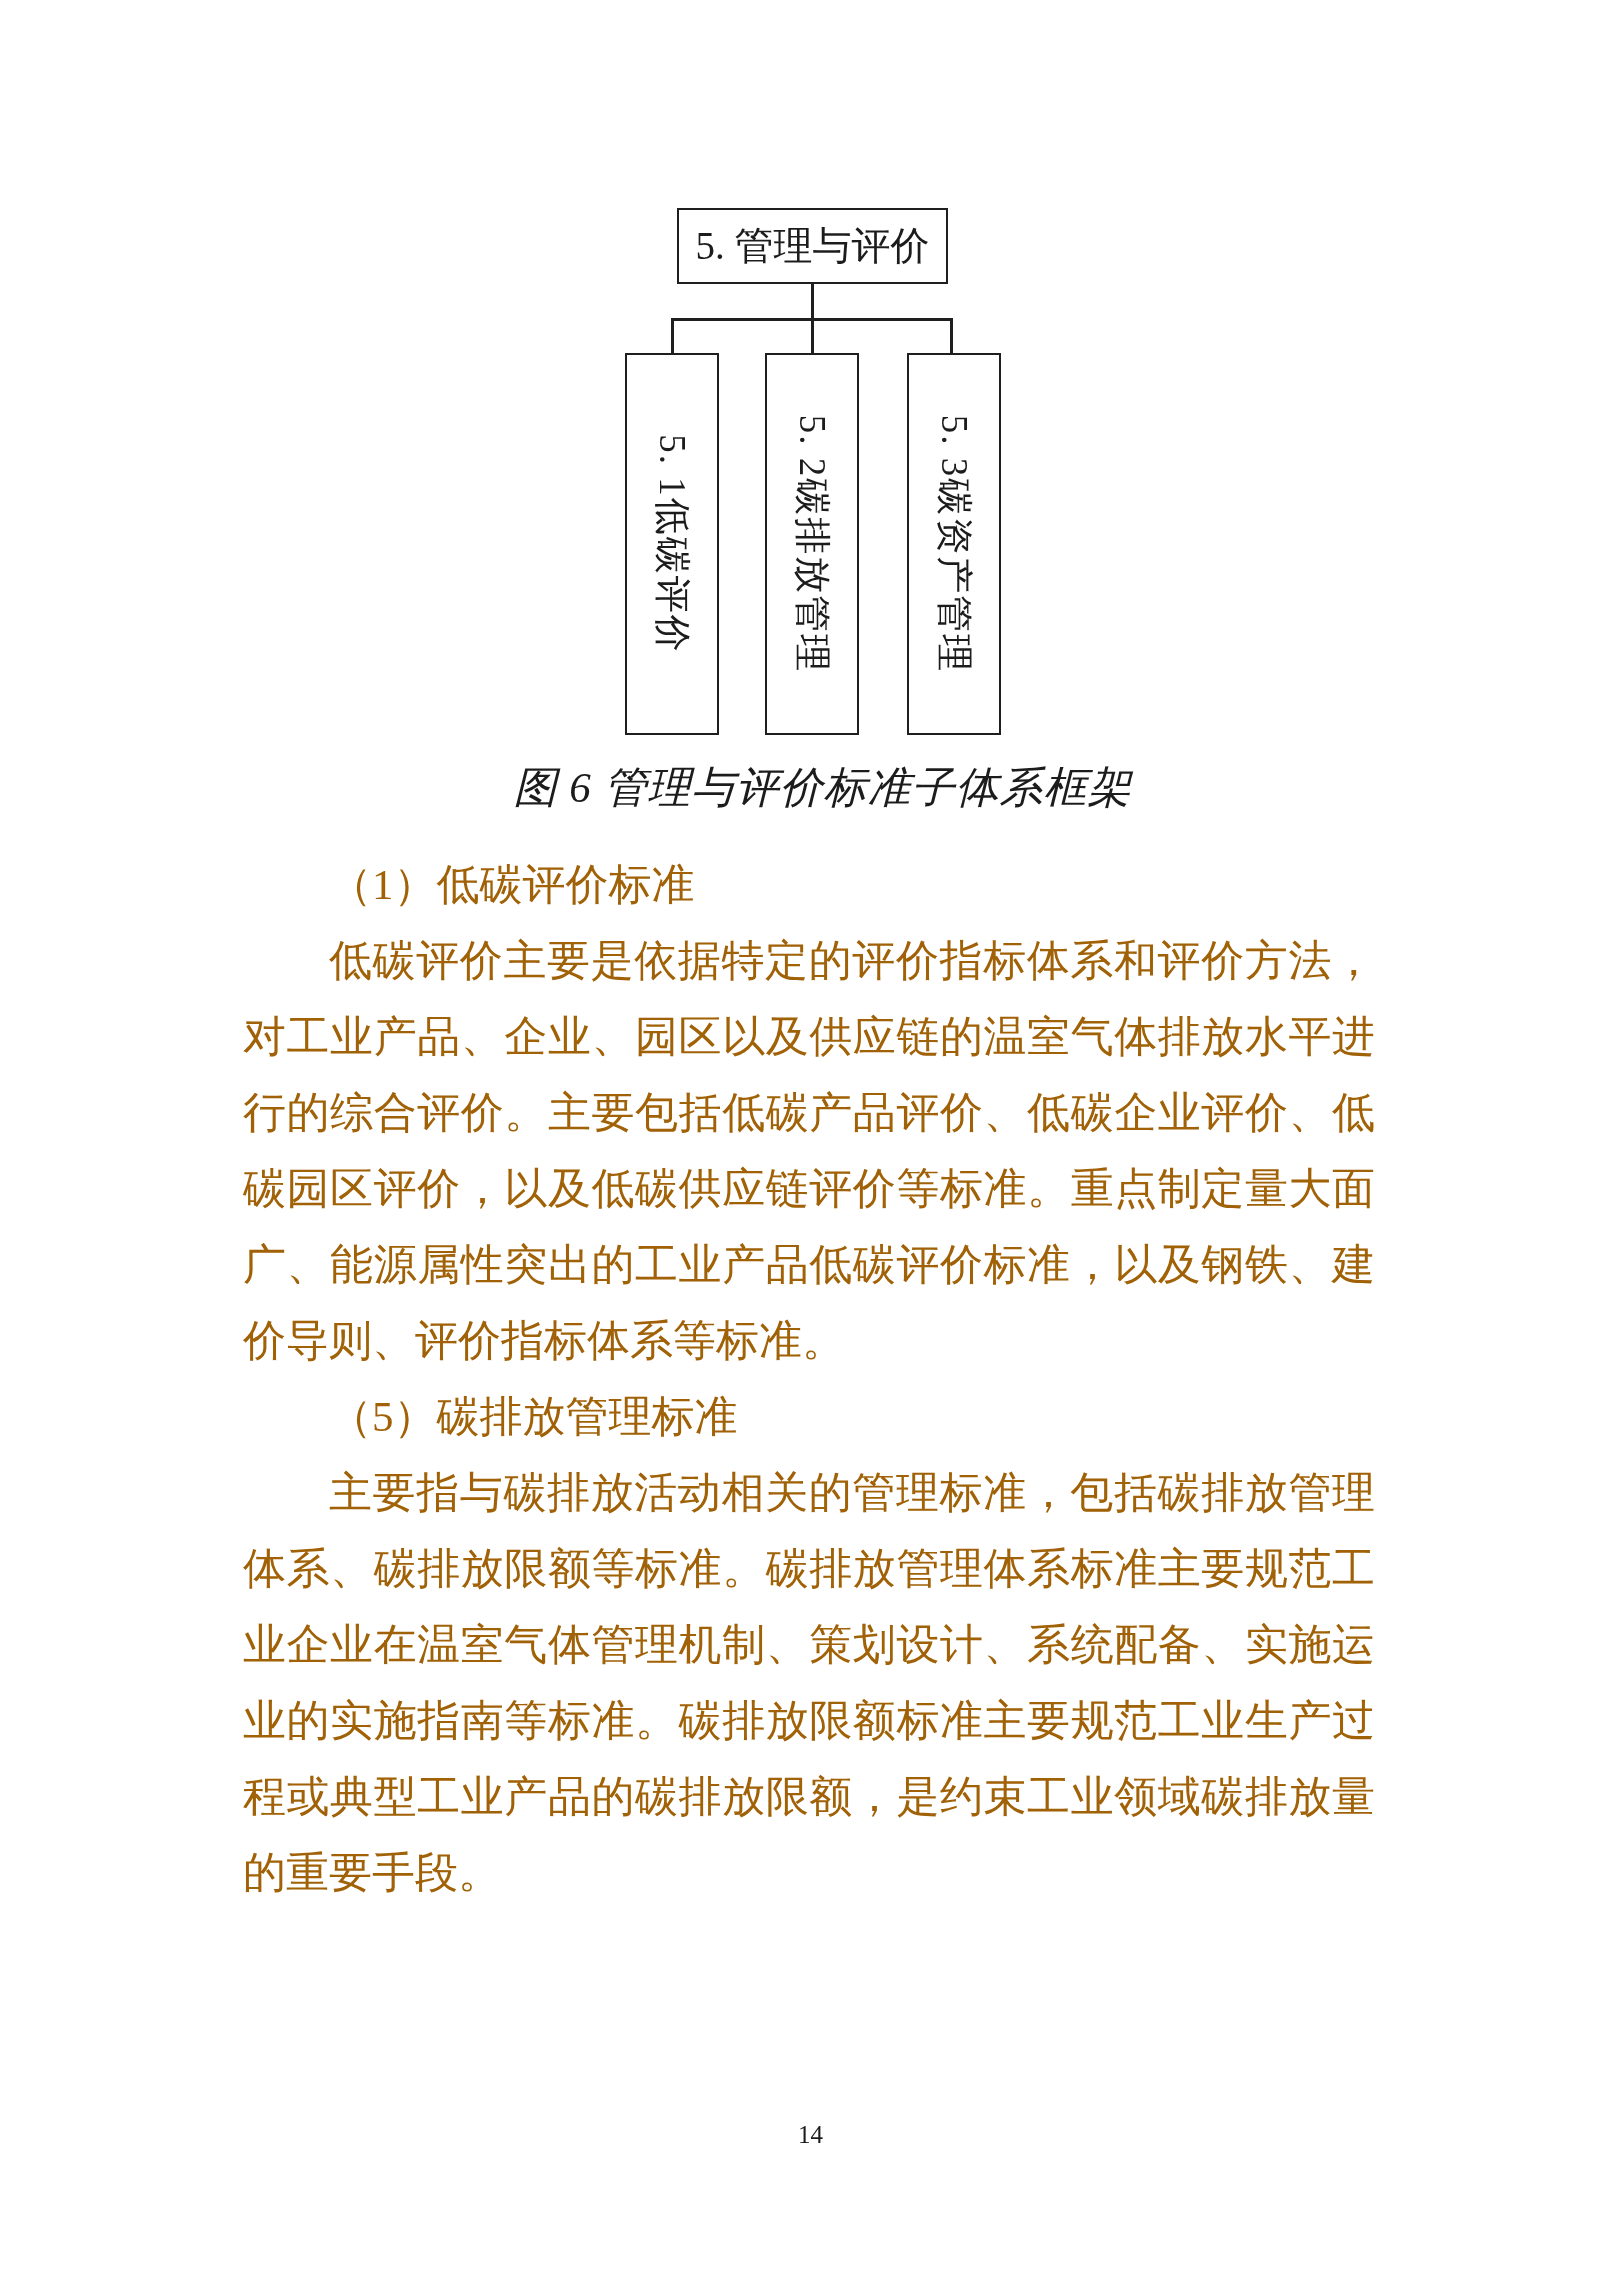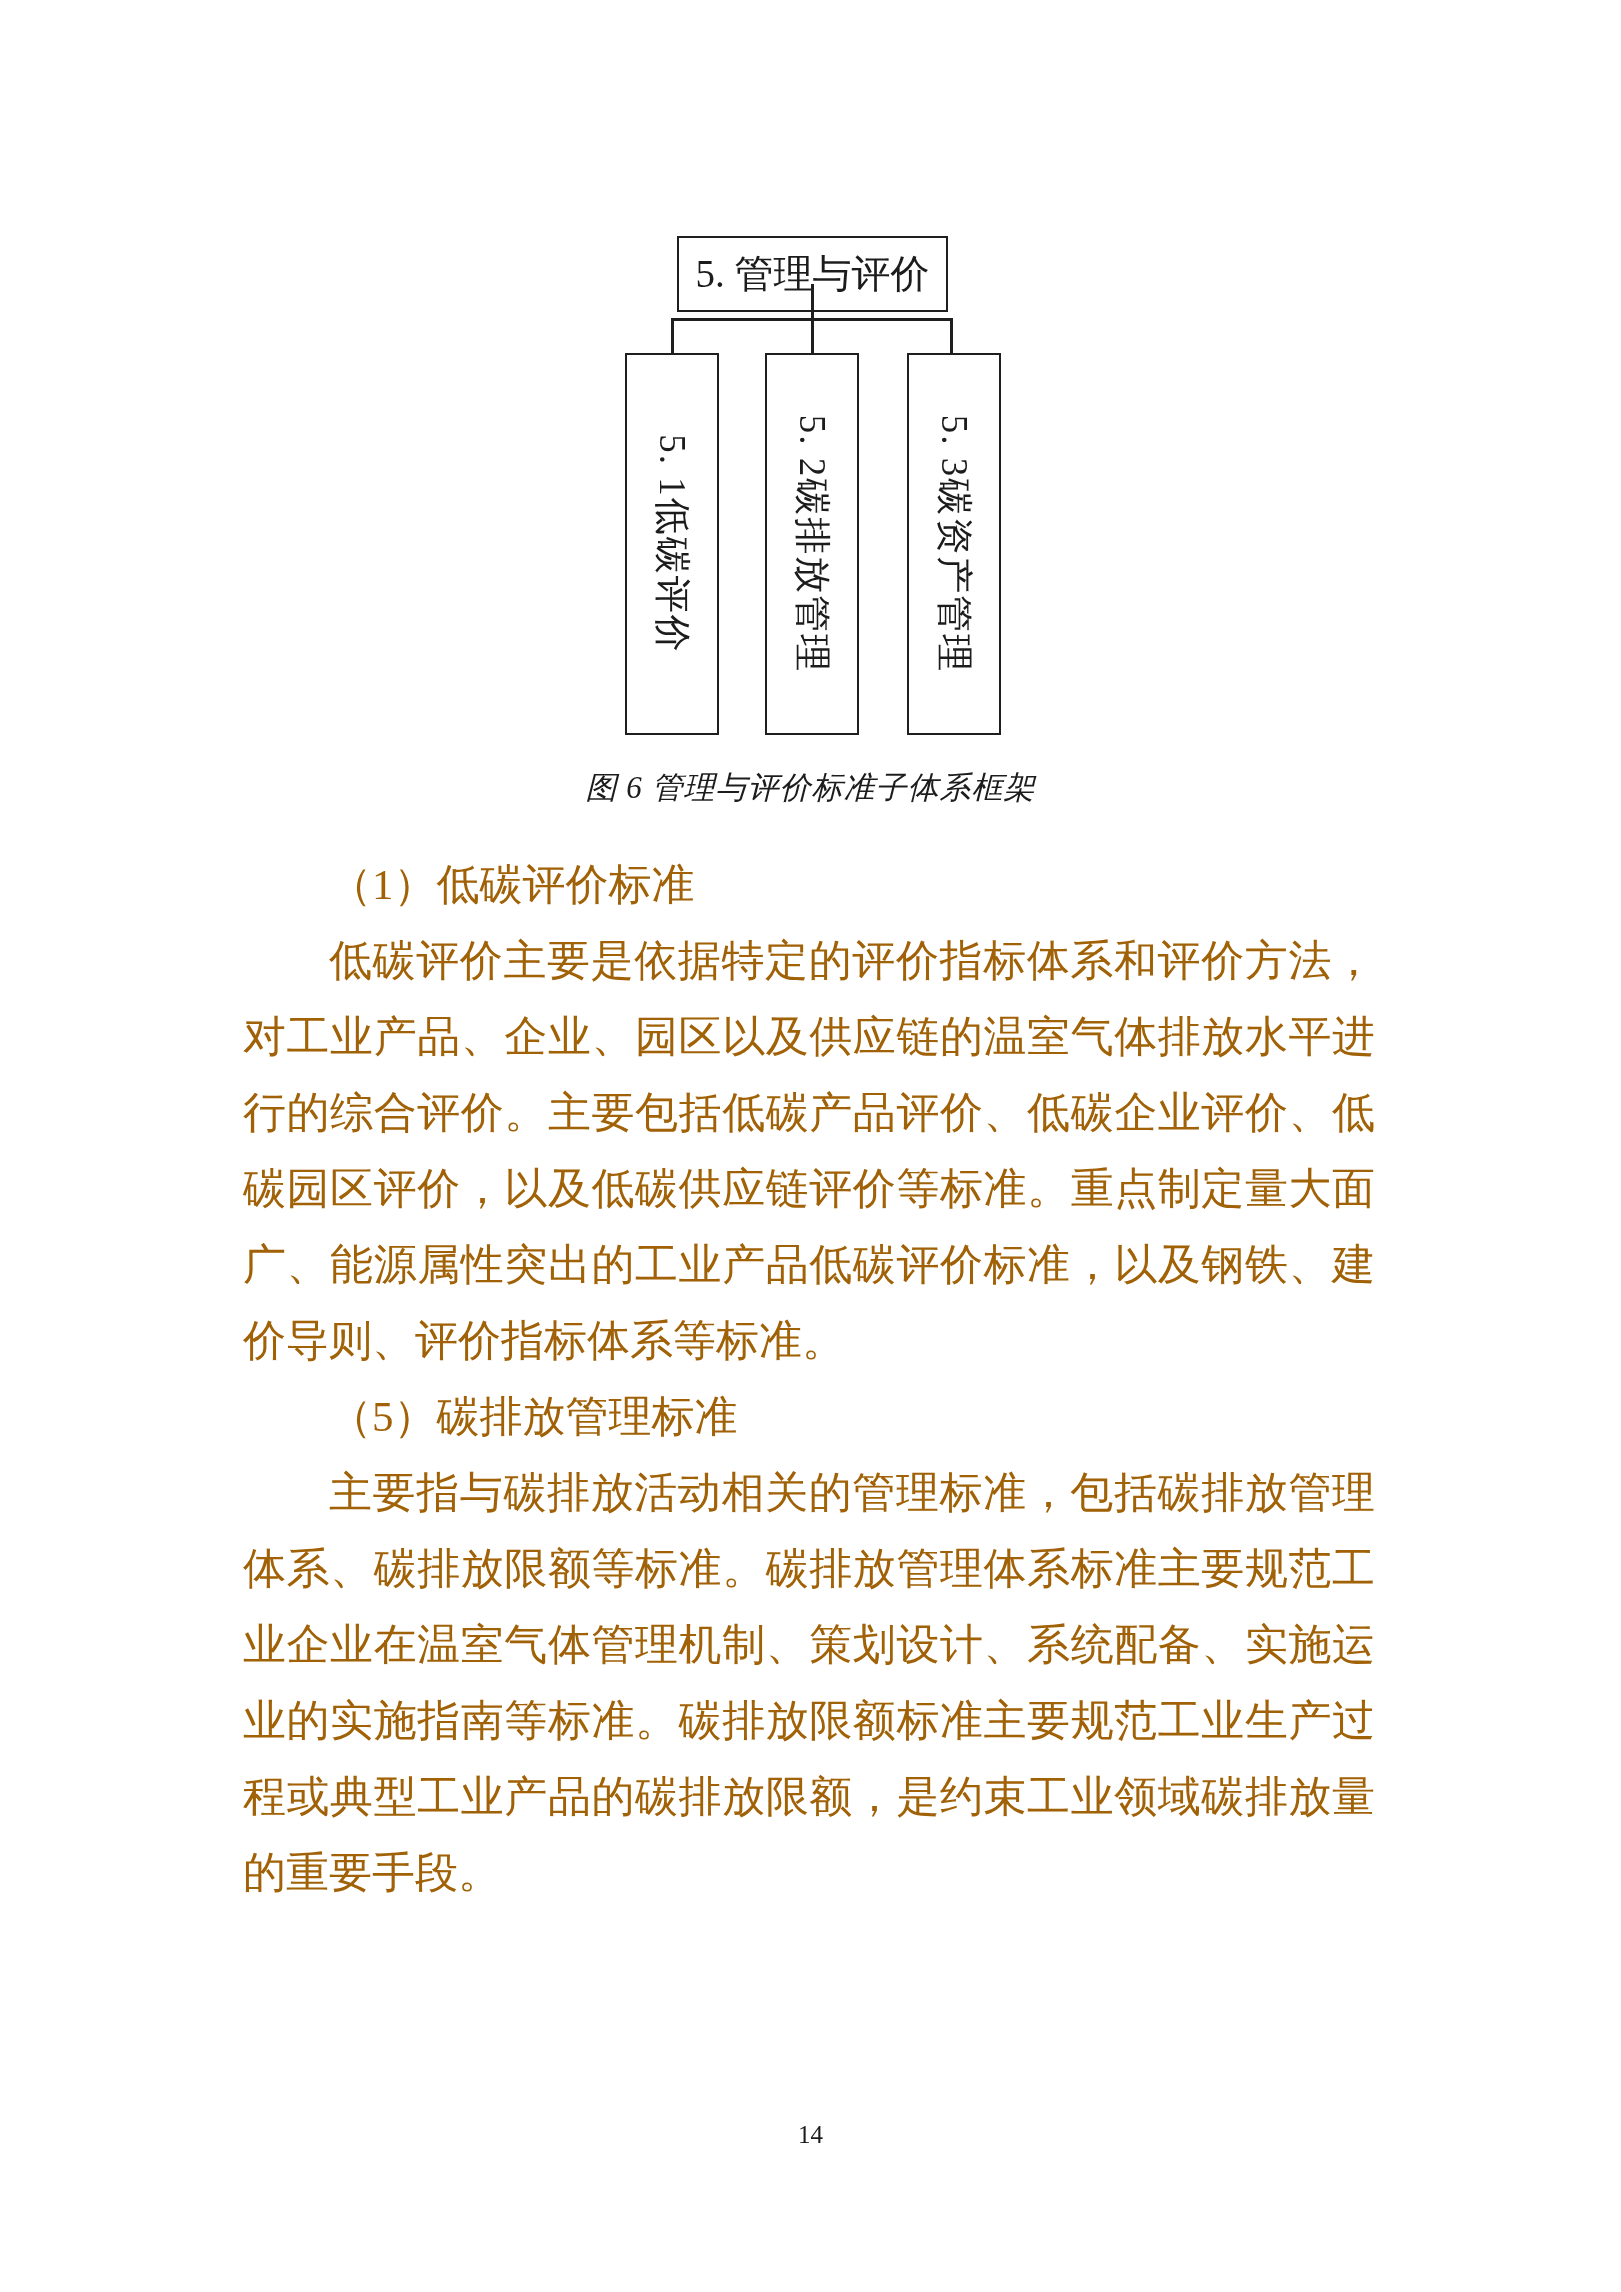--- a/index.html
+++ b/index.html
@@ -15,21 +15,21 @@
 
   
   .node-box {
     border:2.5px solid #1f1f1f;
     box-sizing:border-box;
     background:#ffffff;
   }
   .root-node {
     left:677px; top:208px; width:271px; height:76px;
     display:flex; align-items:center; justify-content:center;
-    font-size:39px; white-space:nowrap;margin-top:28px;
+    font-size:39px; white-space:nowrap;
   }
   .conn { background:#1f1f1f; }
   .conn-root-drop  { left:811px; top:284px; width:2.5px; height:34px; }
   .conn-horizontal { left:671px; top:318px; width:282px; height:2.5px; }
   .conn-stub-1 { left:671px; top:320px; width:2.5px; height:33px; }
   .conn-stub-2 { left:811px; top:320px; width:2.5px; height:33px; }
   .conn-stub-3 { left:950px; top:320px; width:2.5px; height:33px; }
 
   .vbox { top:353px; width:94px; height:382px; }
   .vbox-1 { left:625px; }
@@ -38,23 +38,23 @@
   .vtext {
     position:absolute; left:50%; top:50%;
     width:374px; height:88px;
     transform:translate(-50%,-50%) rotate(90deg);
     display:flex; align-items:center; justify-content:center;
     font-size:37px; letter-spacing:2px; white-space:nowrap;
   }
 
   
   .caption {
-    left:243px; top:757px; width:1135px; height:61px;
+    left:255px; top:757px; width:1135px; height:61px;
     line-height:61px; text-align:center;
-    font-size:31px; font-style:italic; letter-spacing:1px;
+    font-size:43px; font-style:italic; letter-spacing:1px;
     white-space:nowrap;
   }
 
   
   .bodyblock { left:243px; top:847px; width:1132px; }
   .bodyline {
     font-size:43px; line-height:76px; height:76px;
     text-align:justify;
     color:#a16207;
   }

